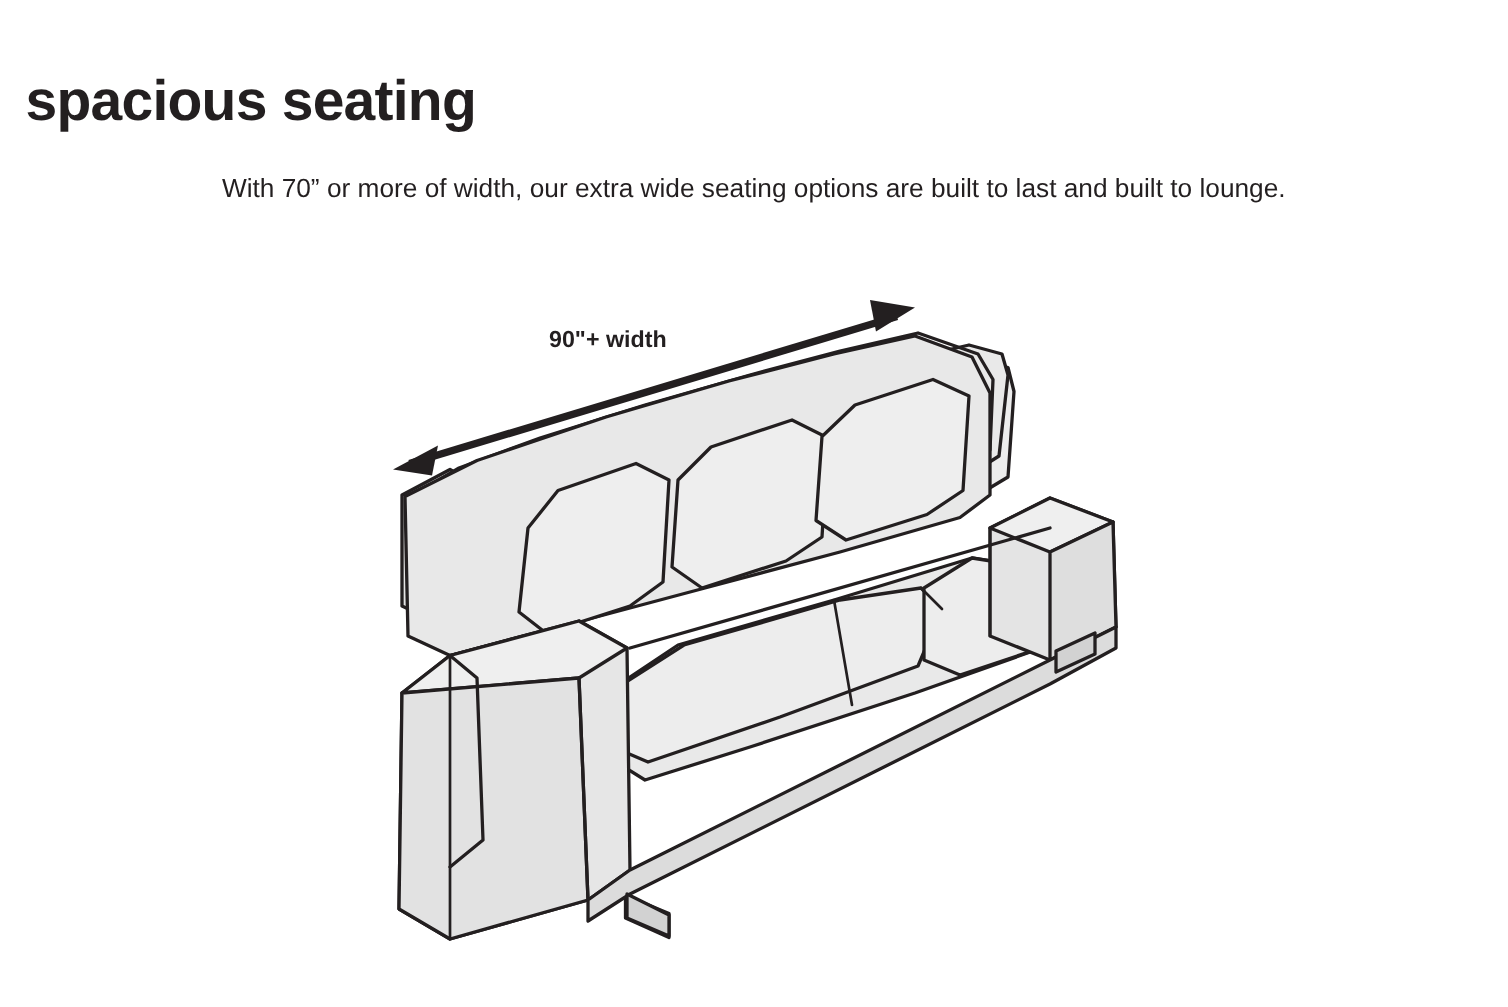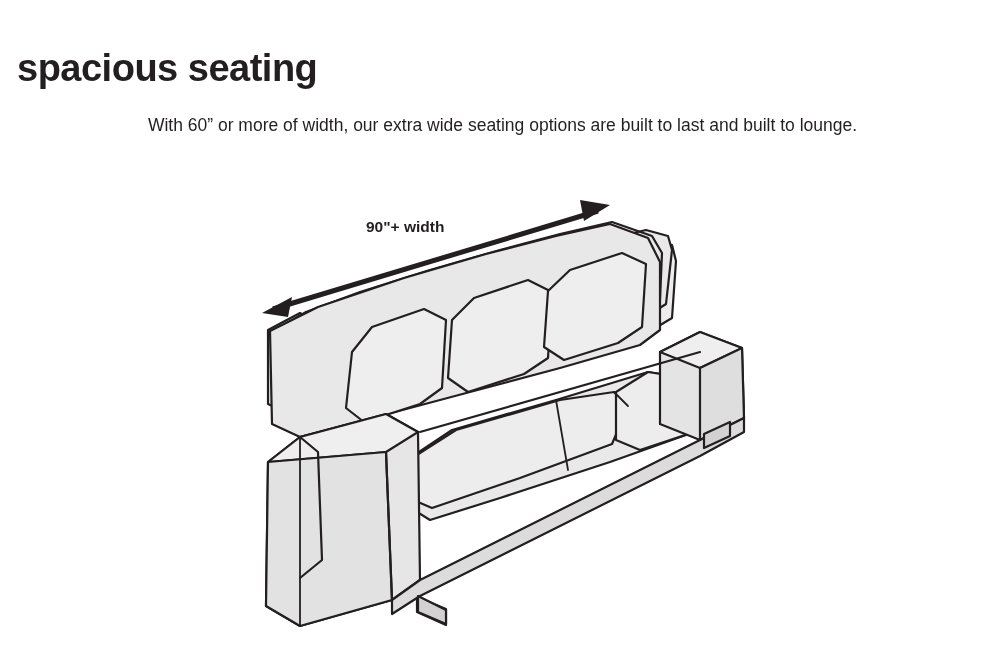--- a/index.html
+++ b/index.html
@@ -64,21 +64,21 @@
   }
 </style>
 </head>
 <body>
 
 <div class="infographic">
 
   <div class="headline">spacious seating</div>
 
   <div class="subcopy">
-    <span class="line">With 60” or more of width, our extra wide seating options are built to last and built to lounge.</span>
+    <span class="line">With 70” or more of width, our extra wide seating options are built to last and built to lounge.</span>
   </div>
 
   <svg class="art" viewBox="0 0 1005 671" xmlns="http://www.w3.org/2000/svg">
 
     <g>
       <line x1="273" y1="309" x2="598" y2="211" stroke="#231f20" stroke-width="5" stroke-linecap="butt"></line>
       <polygon points="262,313 292,297 288,317" fill="#231f20"></polygon>
       <polygon points="610,205 580,200 584,221" fill="#231f20"></polygon>
     </g>
 

